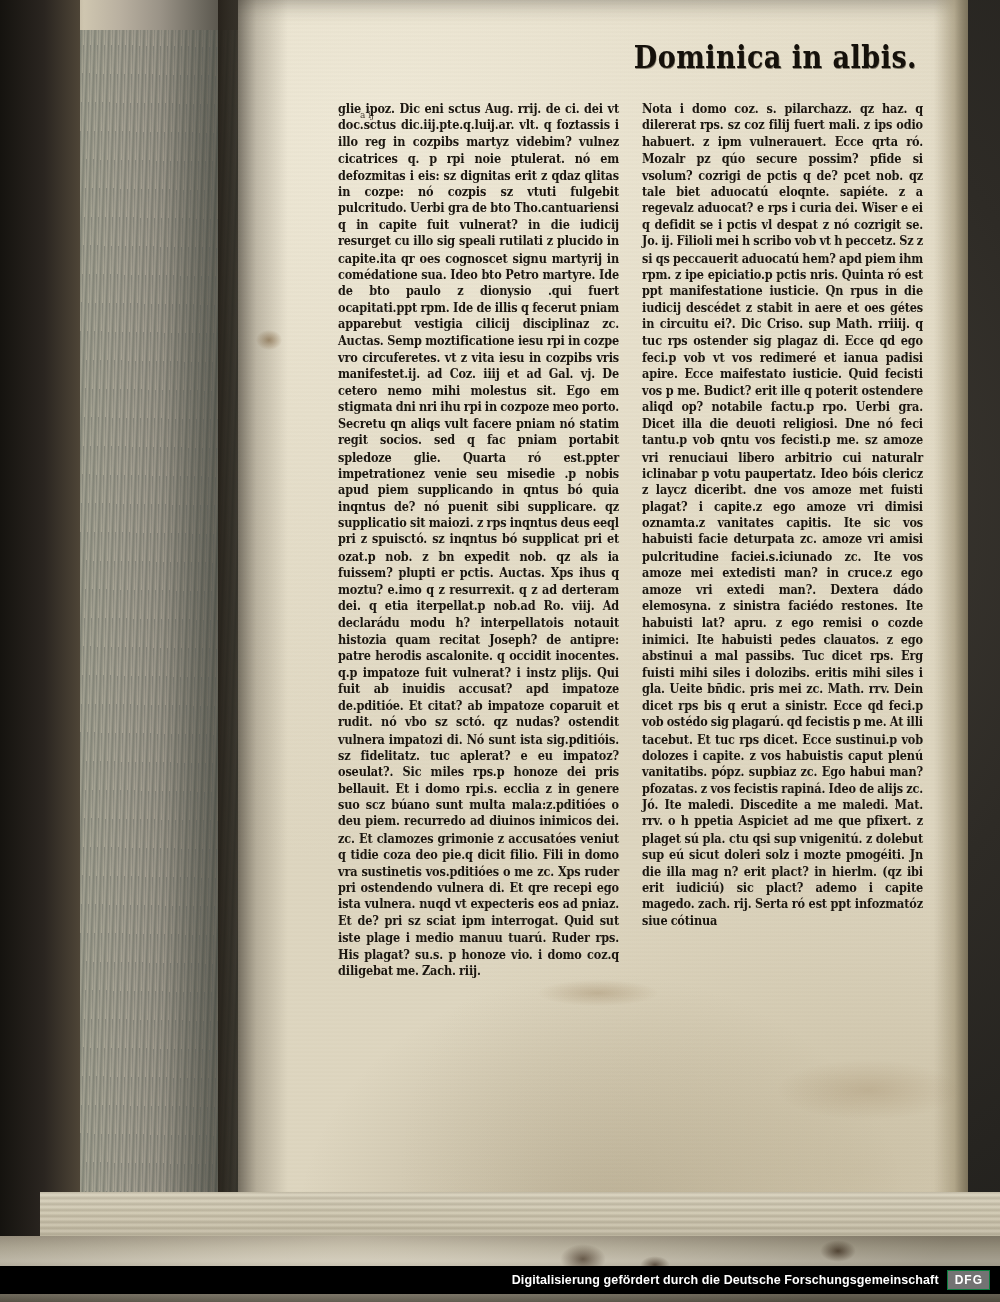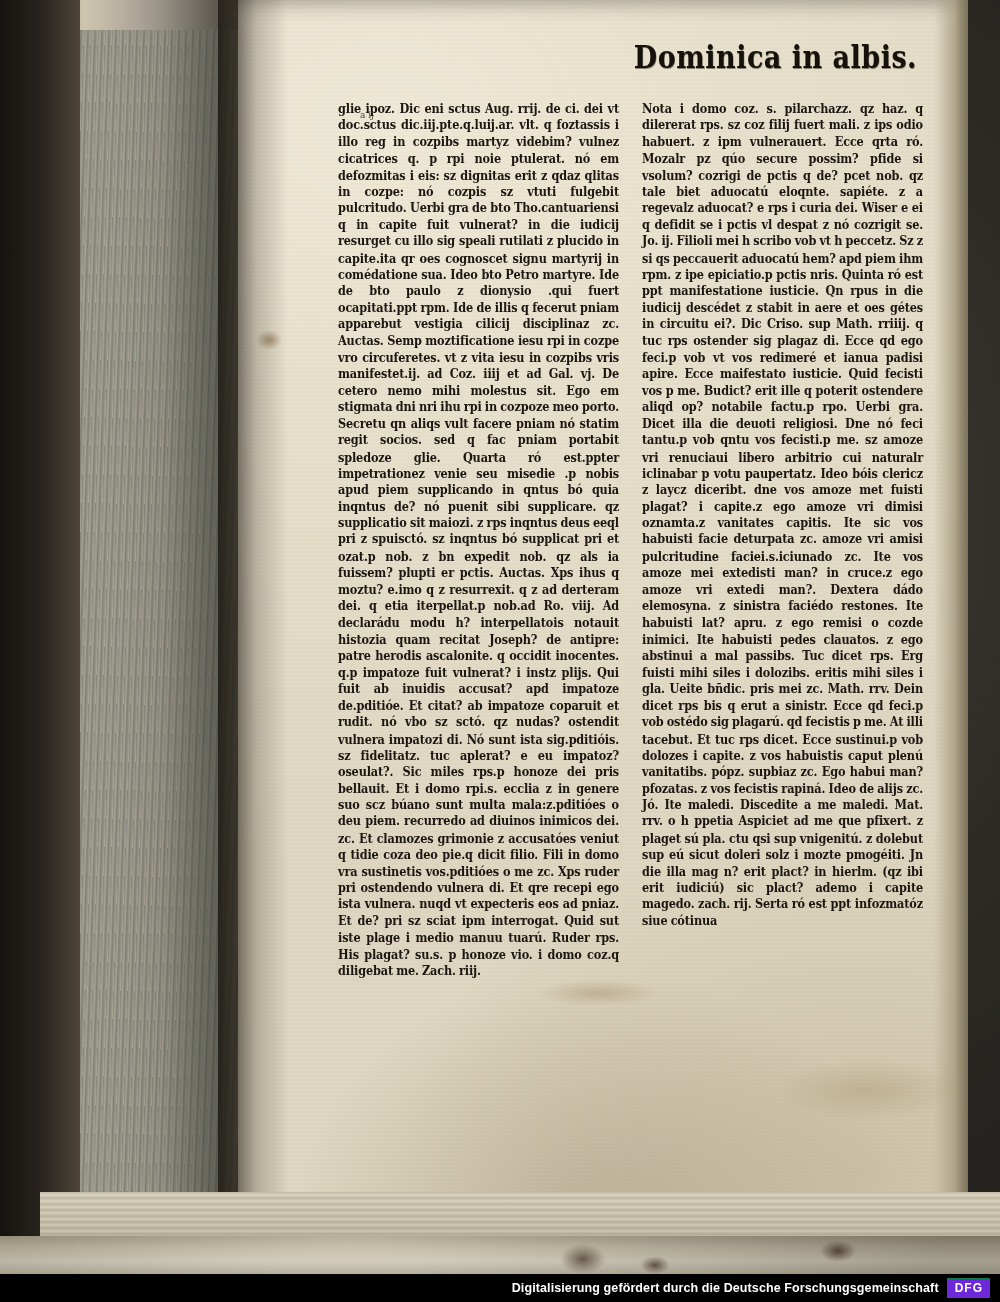--- a/index.html
+++ b/index.html
@@ -158,39 +158,39 @@
     left: 22px; top: 58px;
     font-size: 9px;
     color: #4a4236;
     font-family: "DejaVu Serif", serif;
     margin-top: 12px;
   }
 
   
   .footer {
     position: absolute;
-    left: 0; bottom: 0;
+    left: 0; bottom: 8px;
     width: 1000px; height: 28px;
     background: #000;
     display: flex;
     align-items: center;
     justify-content: flex-end;
     gap: 8px;
     padding-right: 10px;
     box-sizing: border-box;
   }
   .footer-text {
     color: #ffffff;
     font-size: 12.5px;
     font-family: "Liberation Sans", sans-serif;
     font-weight: bold;
     letter-spacing: 0.1px;
   }
   .dfg-logo {
-    background: #6d28d9;
+    background: #737373;
     color: #ffffff;
     font-family: "Liberation Sans", sans-serif;
     font-weight: bold;
     font-size: 12px;
     letter-spacing: 1px;
     padding: 2px 6px 2px 7px;
     border: 1px solid #0b7f3f;
   }
 </style>
 </head>

